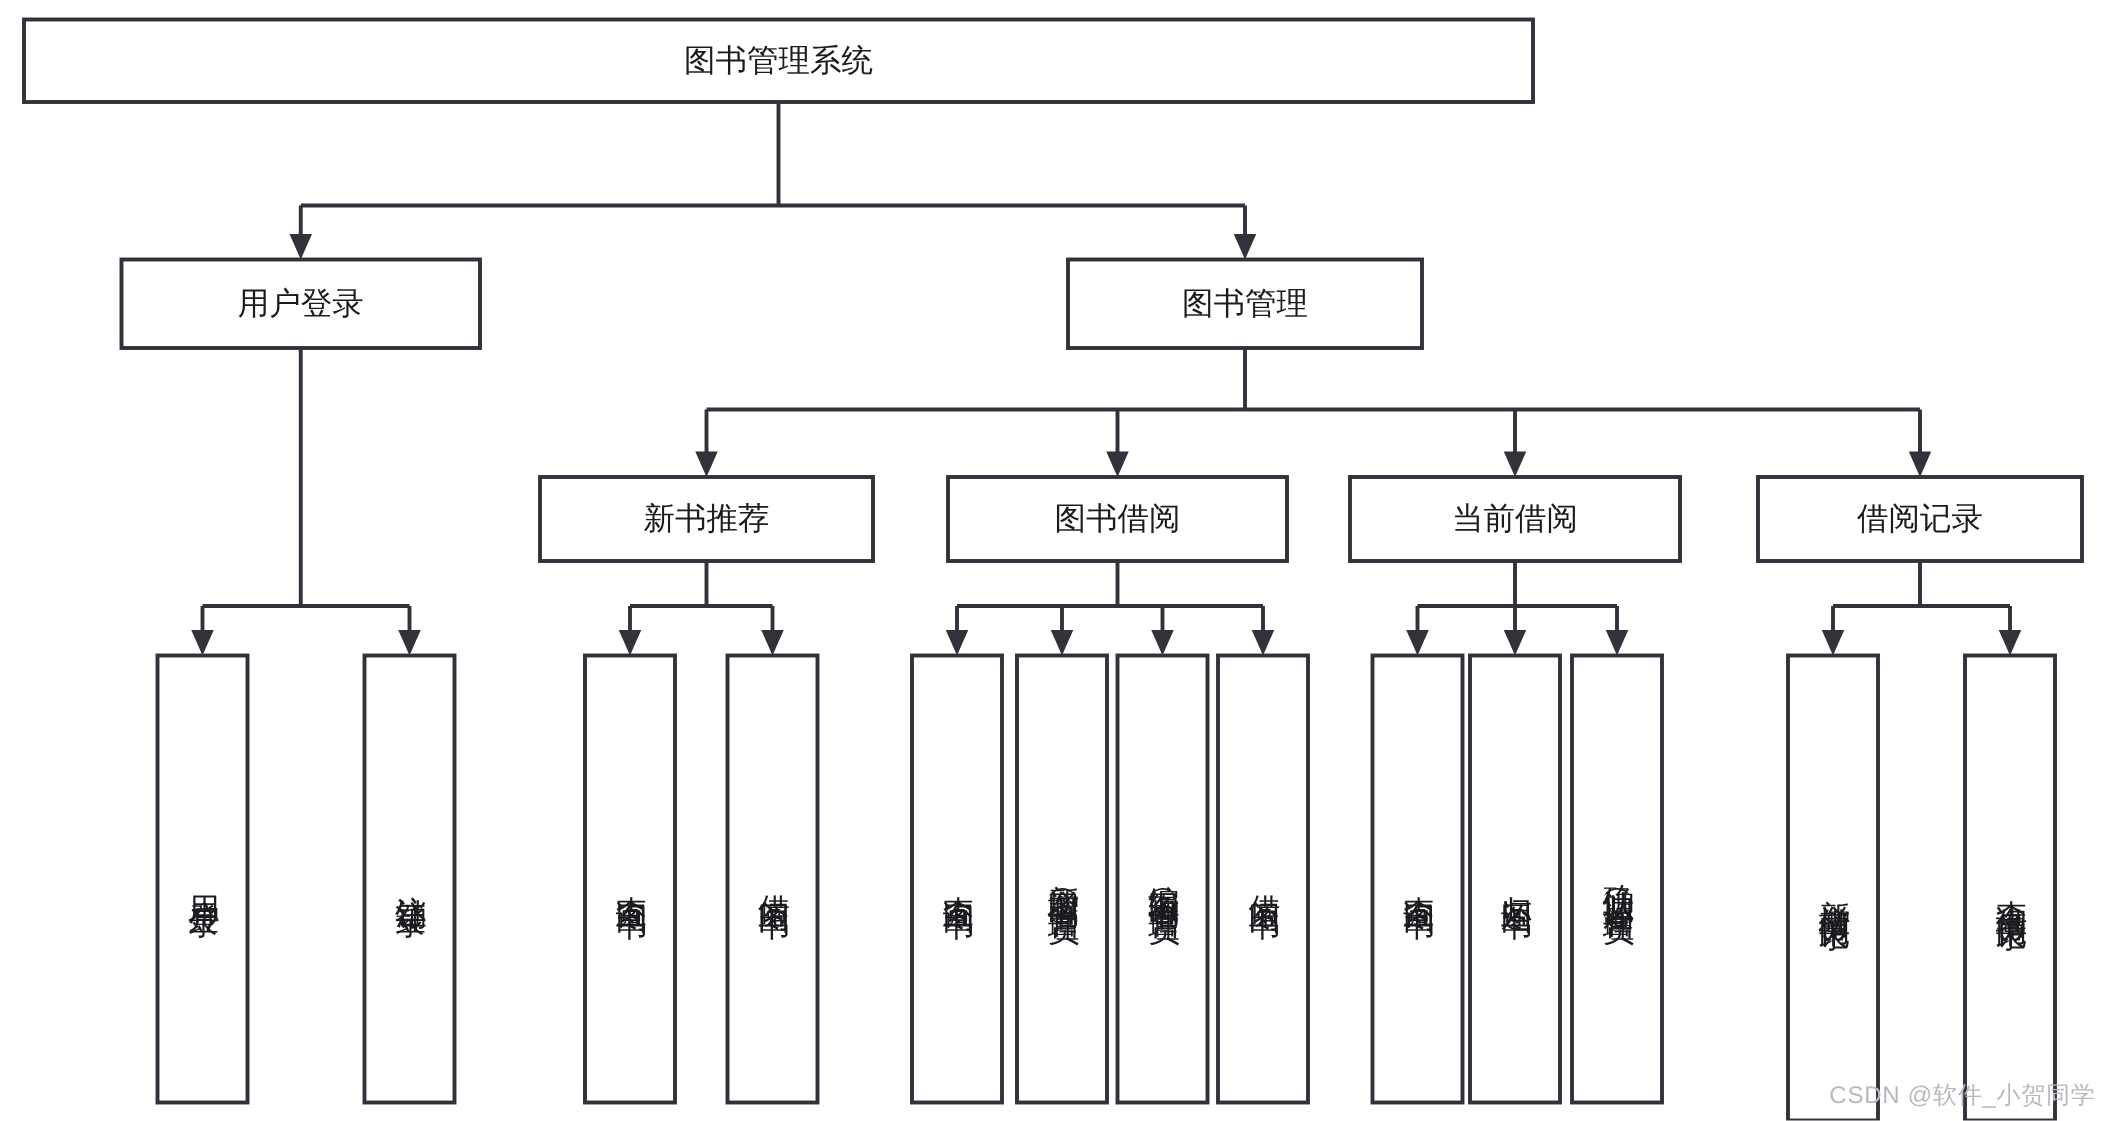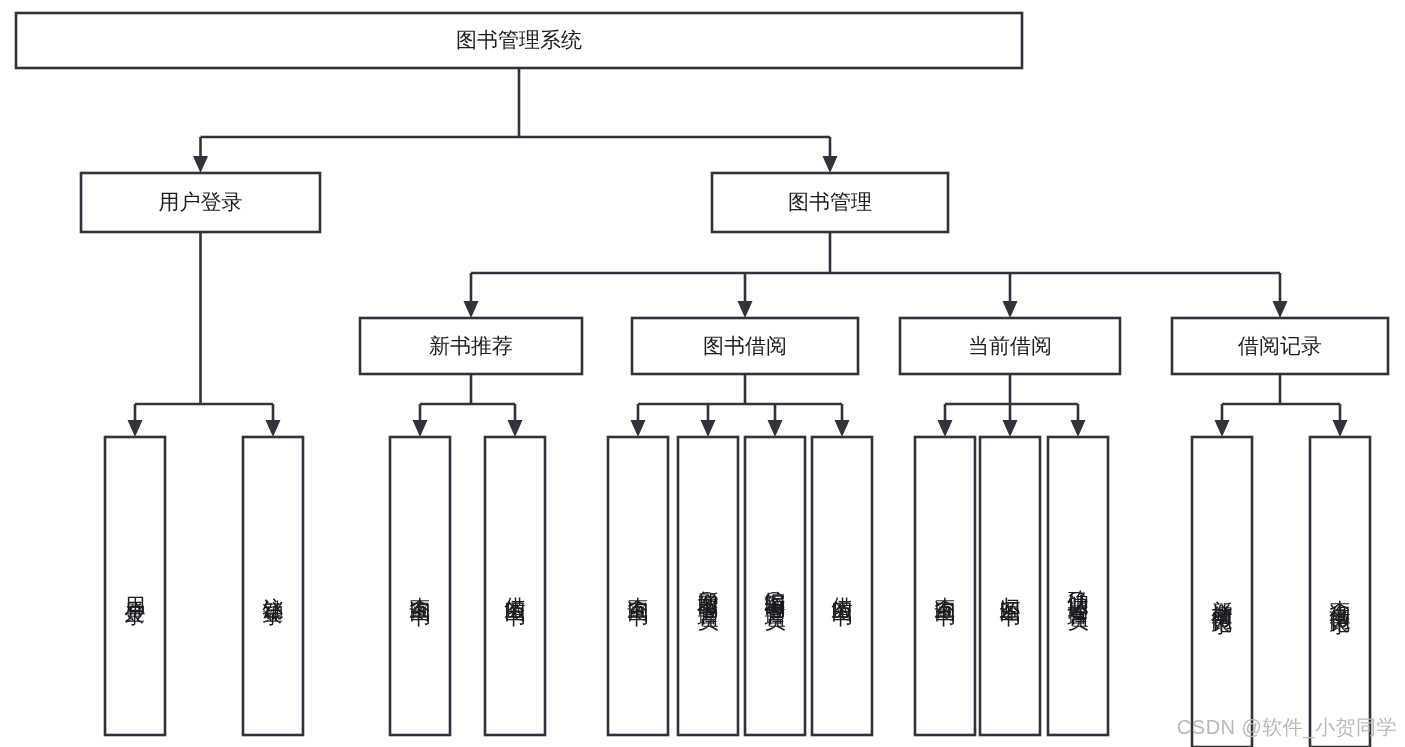--- a/index.html
+++ b/index.html
@@ -62,21 +62,21 @@
     color: #1b1b1f;
     white-space: nowrap;
     text-align: center;
     pointer-events: none;
   }
   .watermark {
     position: absolute;
     right: 8px;
     bottom: 6px;
     font-family: "Liberation Sans", "DejaVu Sans", sans-serif;
-    font-size: 20px;
+    font-size: 16px;
     color: #b9b9bd;
     letter-spacing: 0.5px;
     white-space: nowrap;
   }
 </style>
 </head>
 <body>
 
 <div id="diagram-root">
   <svg class="diagram-canvas" viewBox="0 0 1405 747">

